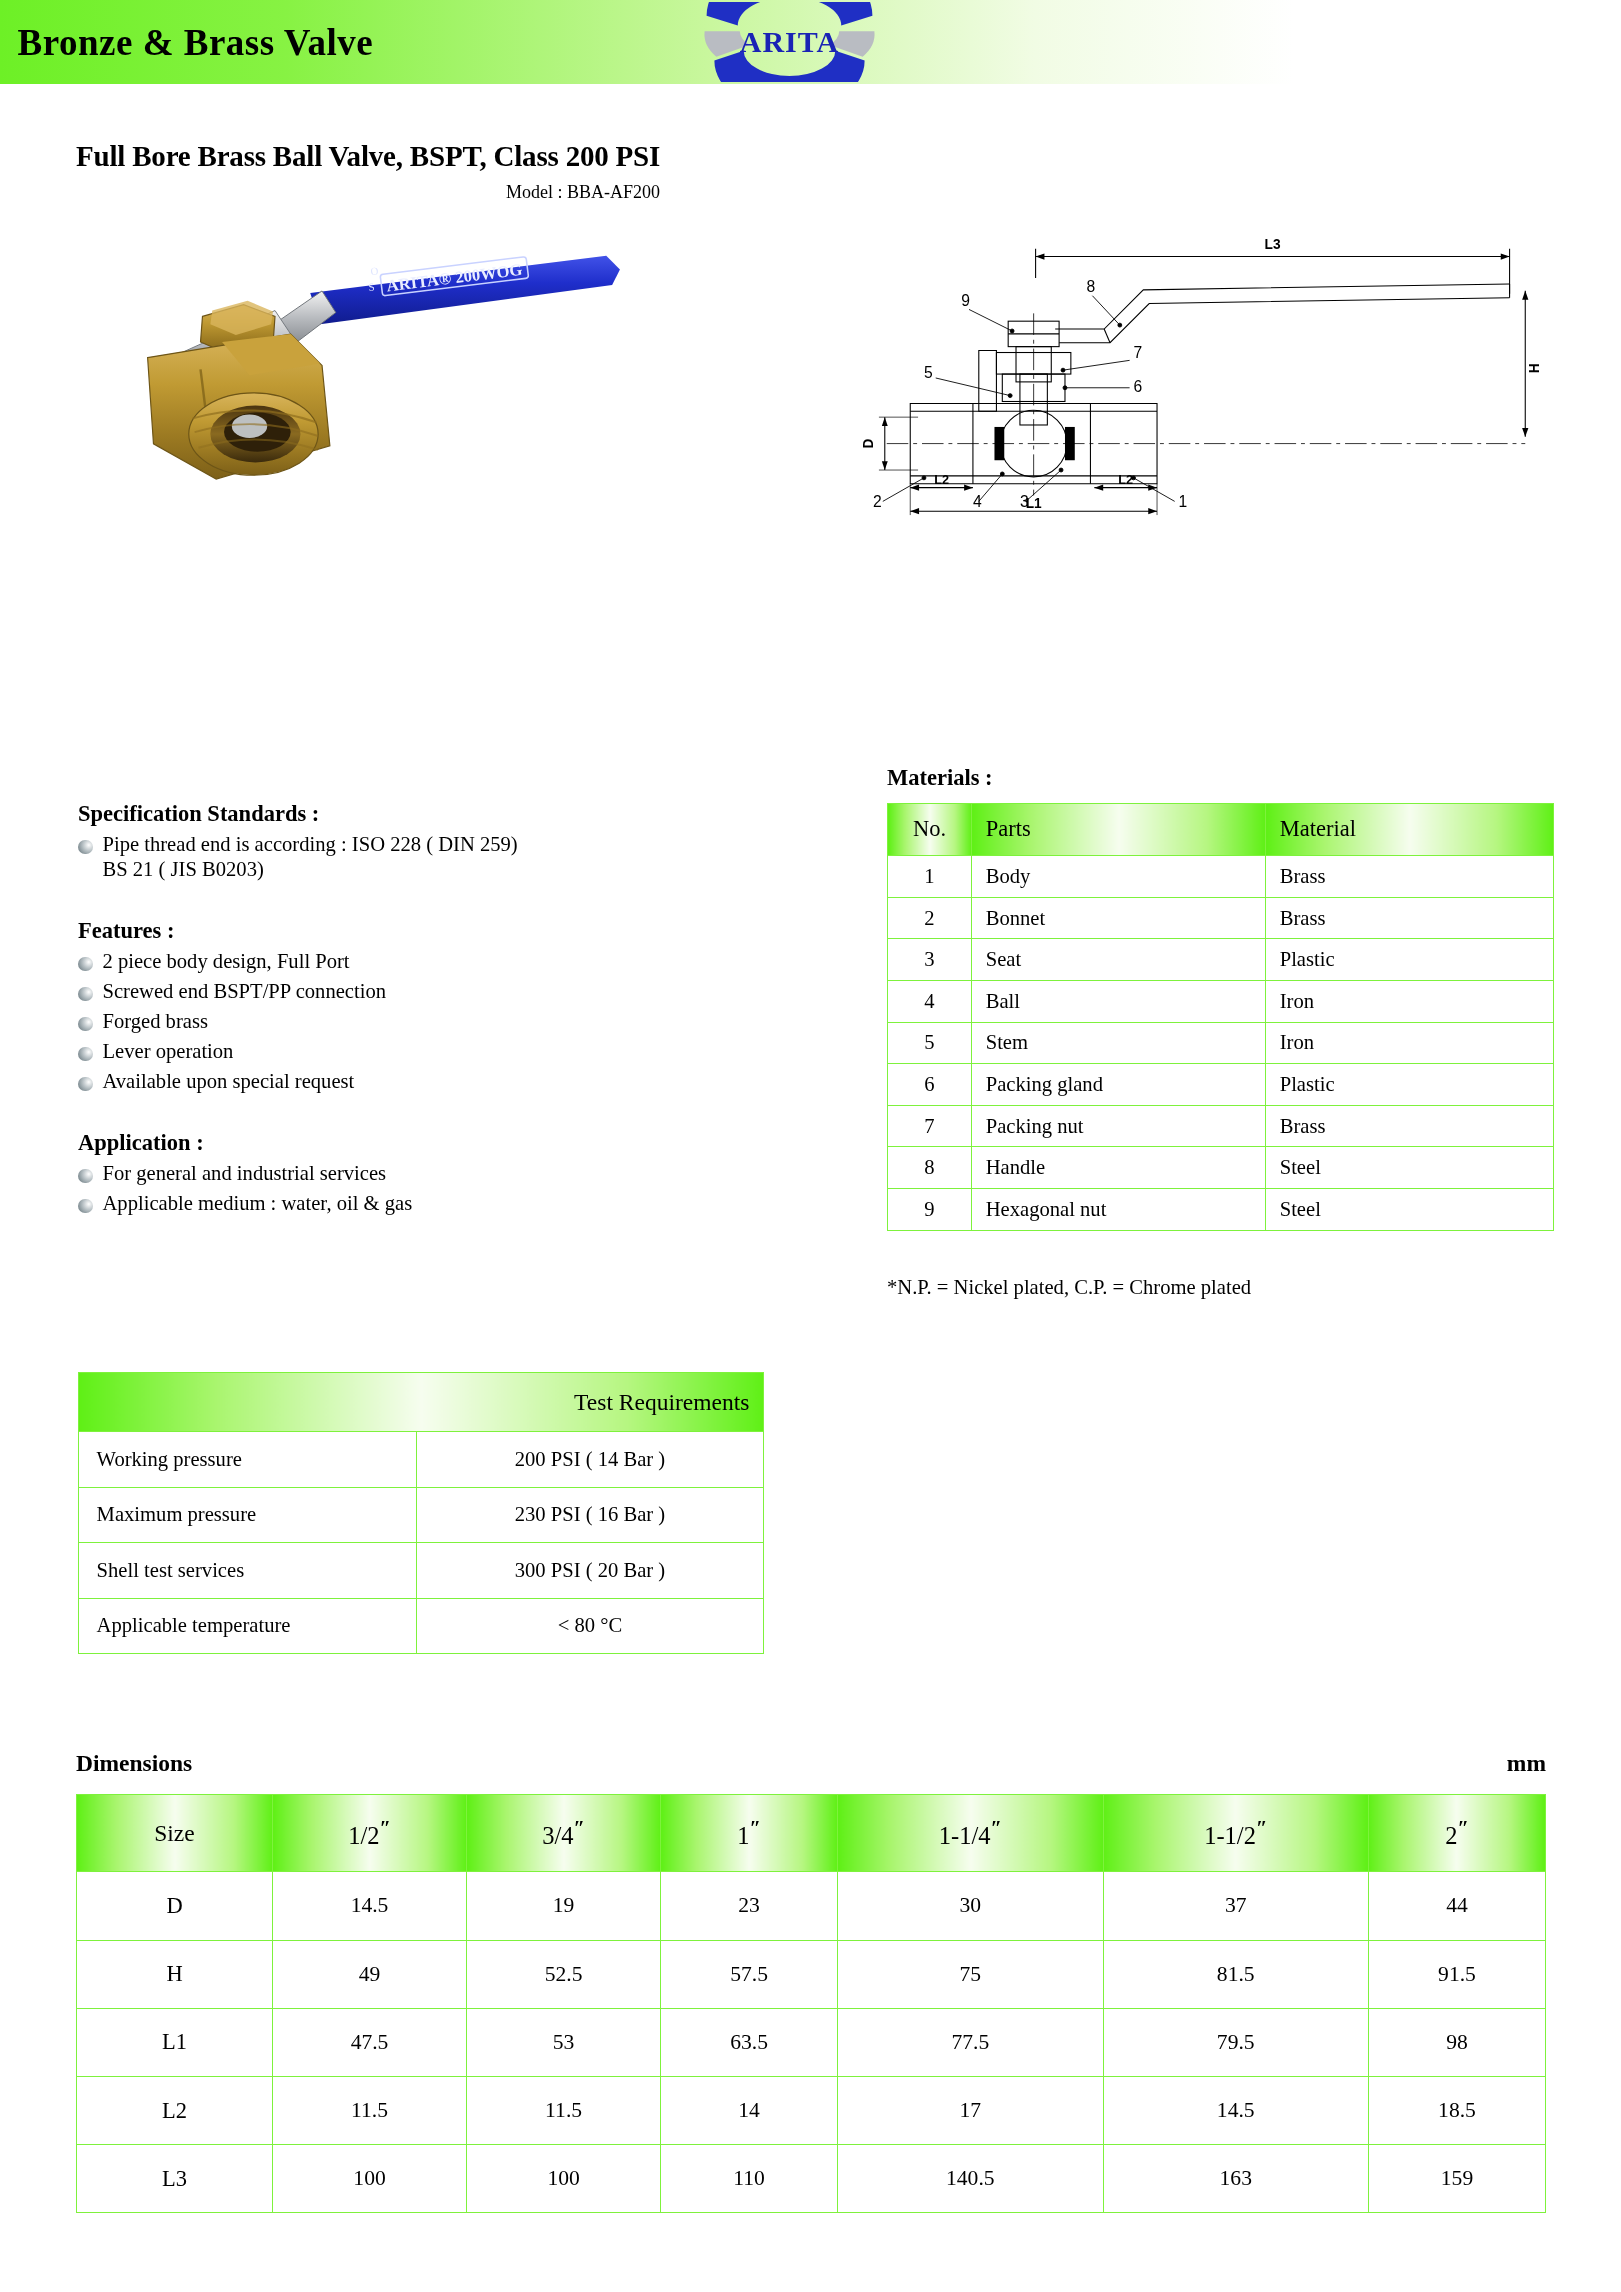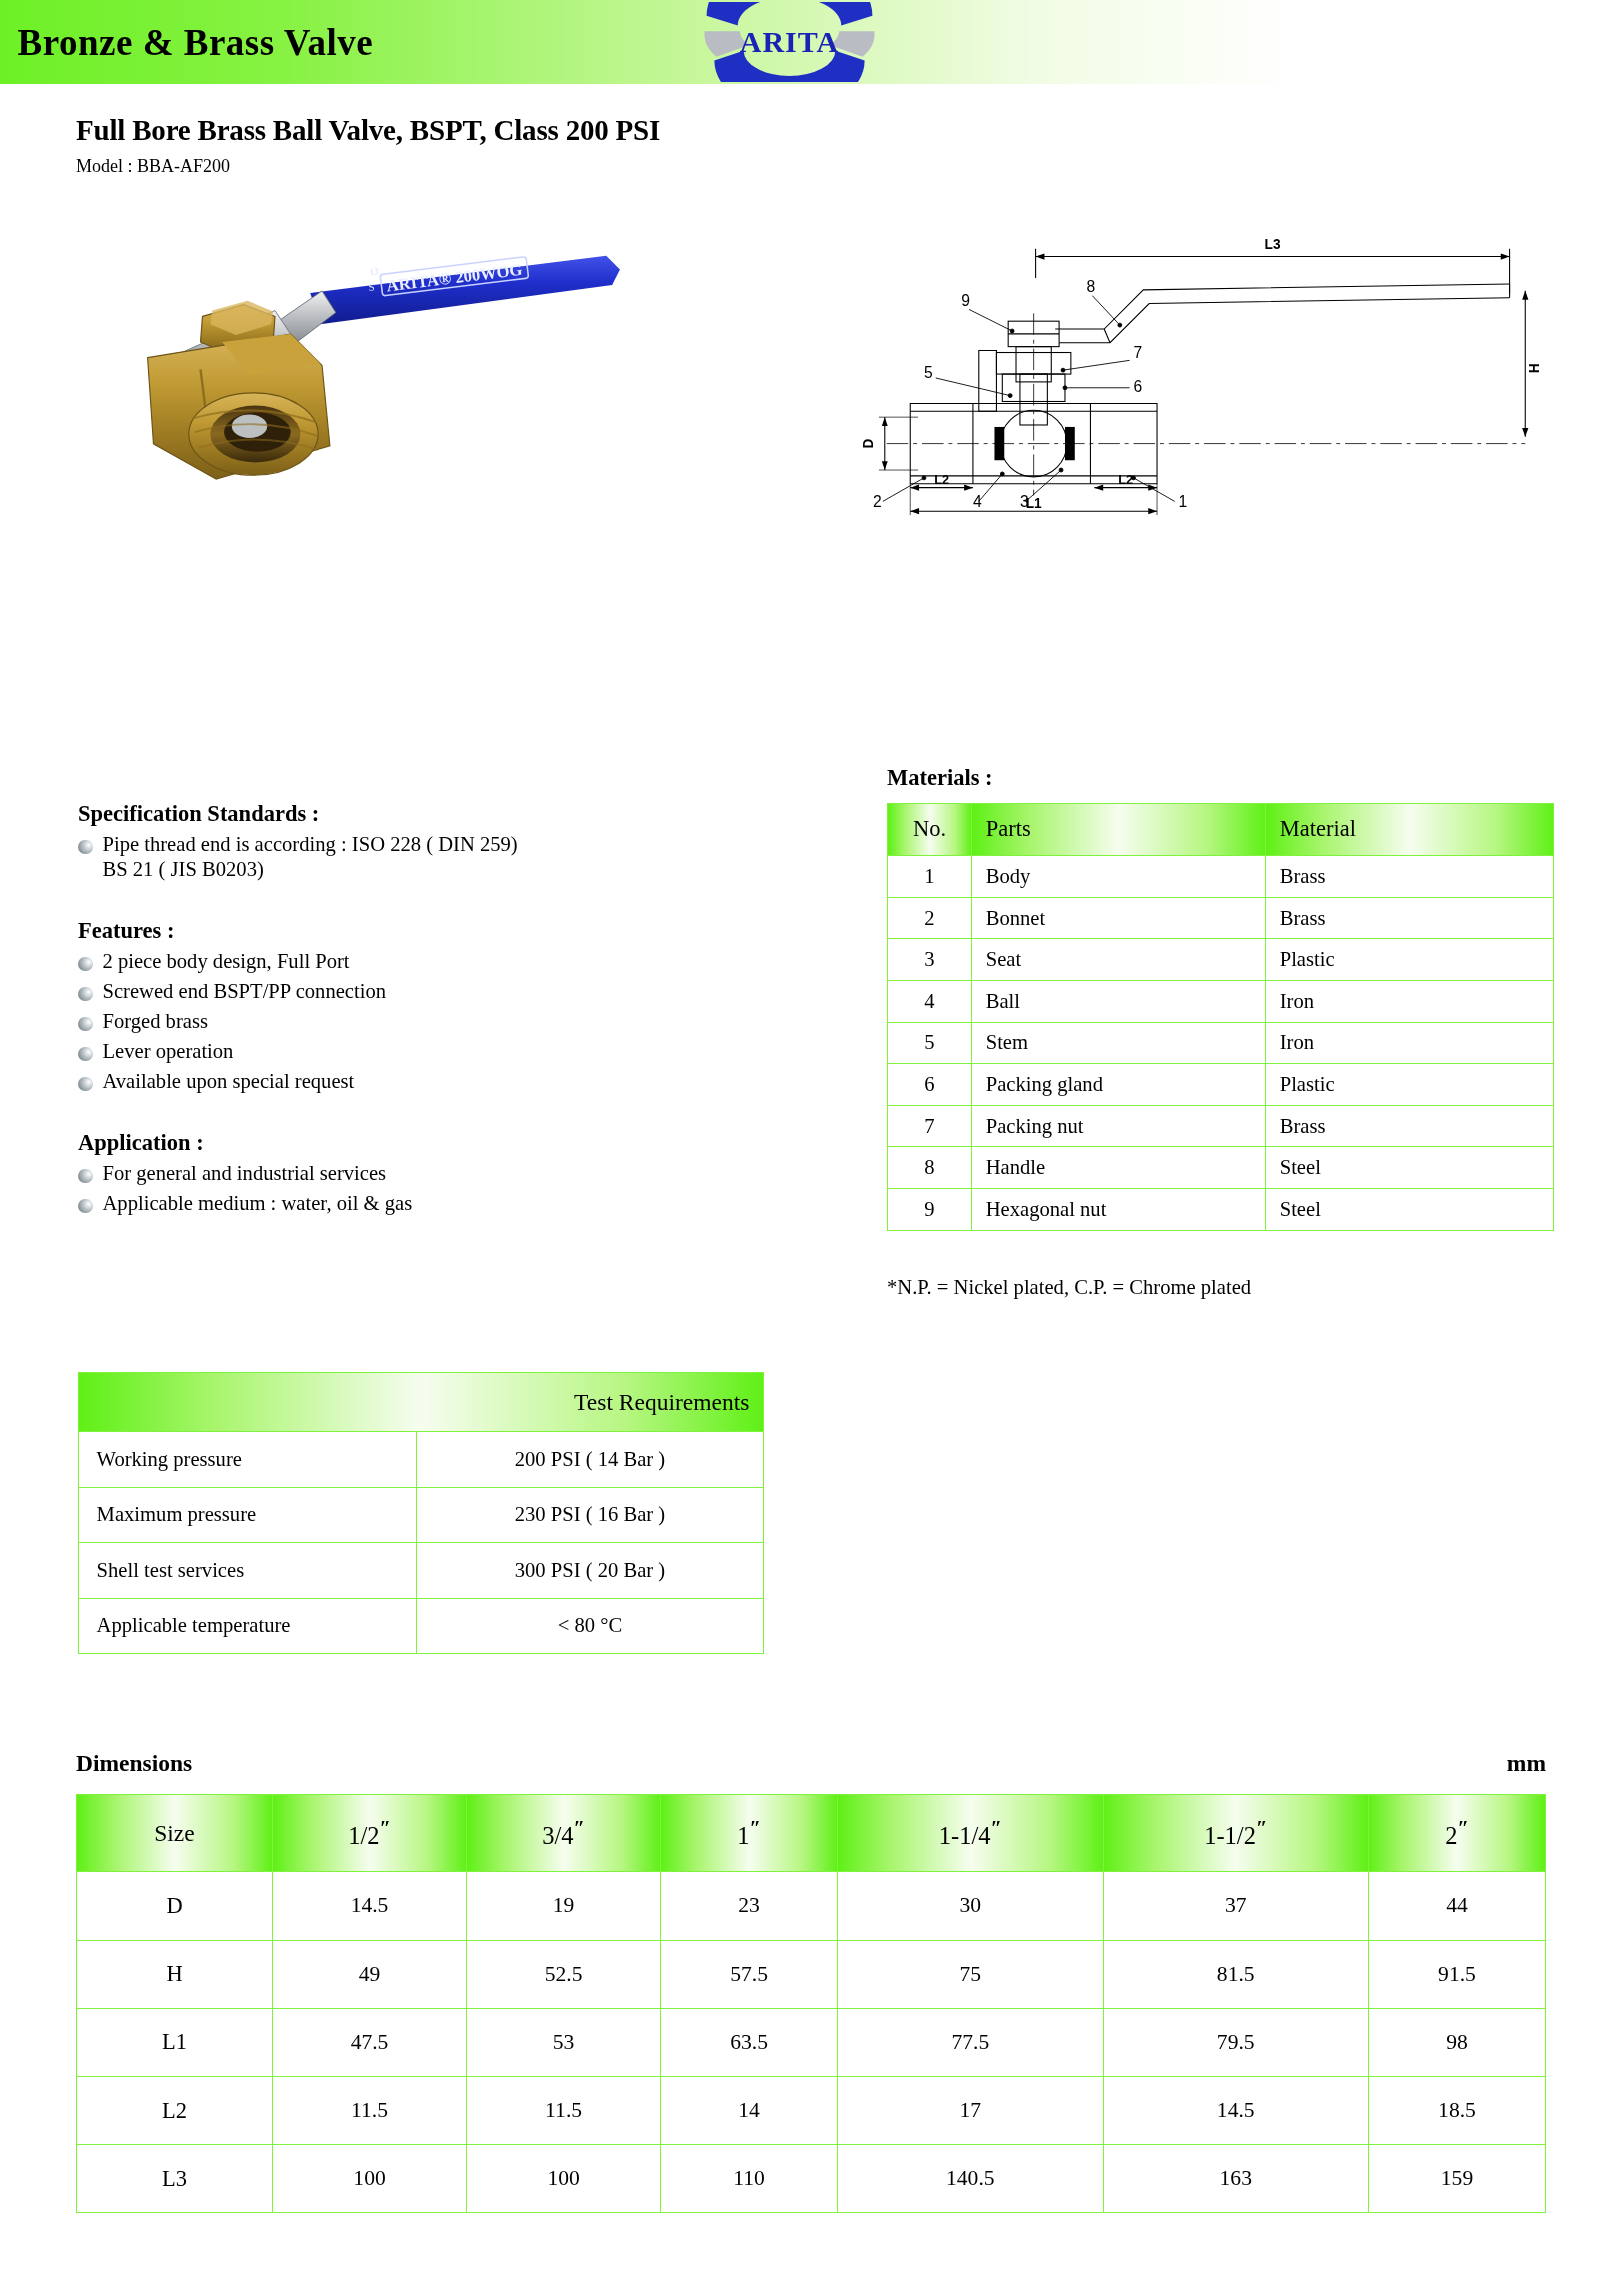--- a/index.html
+++ b/index.html
@@ -38,21 +38,21 @@
   }
   .logo-text {
     position: absolute; left: 50%; top: 50%;
     transform: translate(-50%, -50%);
     font-size: 30px; font-weight: bold; color: #1a23b5;
     letter-spacing: 1px; font-family: "Liberation Serif", serif;
     z-index: 5;
   }
 
   
-  .title-block { position: absolute; left: 76px; top: 114px; }
+  .title-block { position: absolute; left: 76px; top: 140px; text-align: right; }
   .doc-title { font-size: 29px; font-weight: bold; letter-spacing: -0.2px; }
   .doc-model { font-size: 18px; margin-top: 8.8px; }
 
   
   .photo-area { position: absolute; left: 118px; top: 240px; width: 510px; height: 245px; }
   .drawing-area { position: absolute; left: 863px; top: 235px; width: 686px; height: 274px; }
 
   
   .sec-head { font-size: 22.5px; font-weight: bold; }
   .bullet-row { display: flex; align-items: flex-start; margin-top: 4.9px; }

